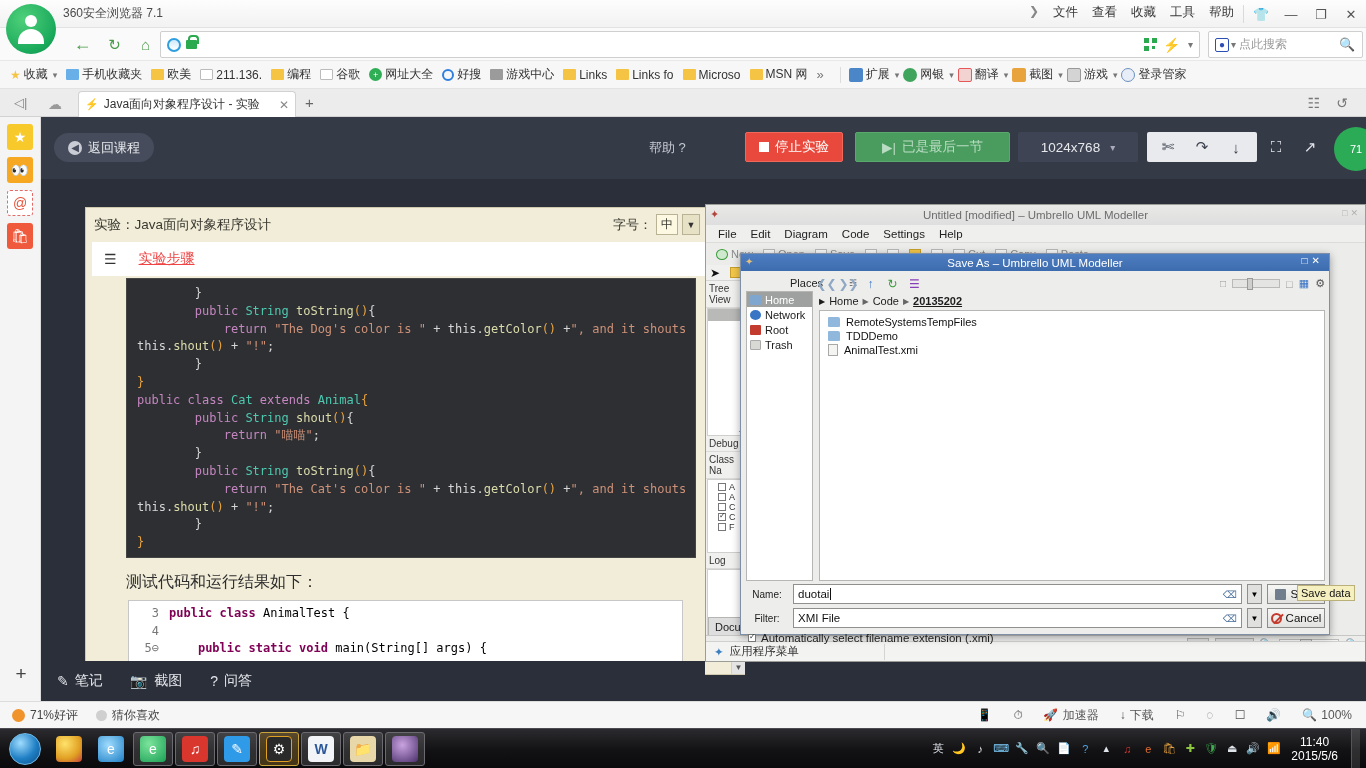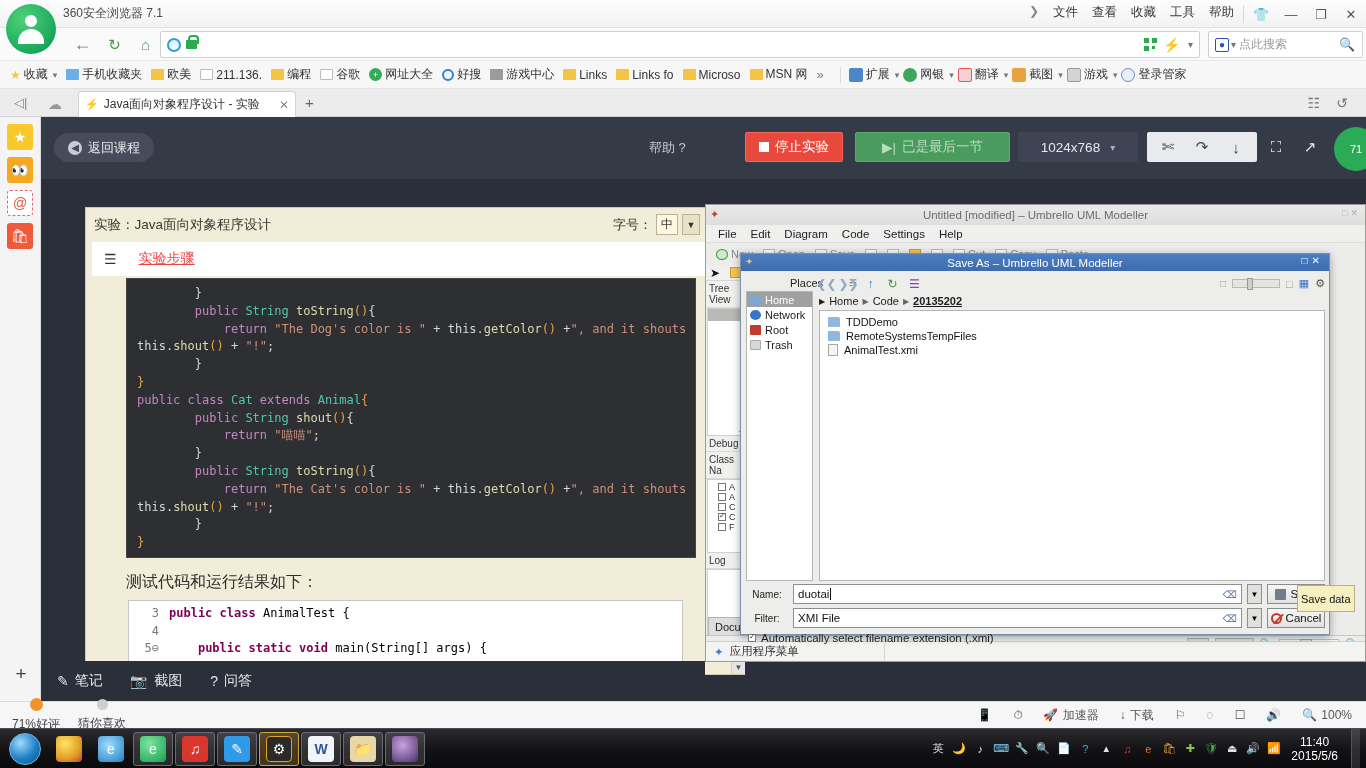--- a/index.html
+++ b/index.html
@@ -484,33 +484,33 @@
     gap: 4px; font-size: 11.5px; color: #111;
   }
   .sbtn-save-ic { width: 11px; height: 11px; background: #6f7d8c; border-radius: 1px; }
   .sbtn-cancel-ic { width: 11px; height: 11px; border: 2px solid #c43b2e; border-radius: 50%; position: relative; }
   .sbtn-cancel-ic:after { content:""; position:absolute; left:-1px; top:3px; width: 13px; height: 2px; background: #c43b2e; transform: rotate(-45deg); }
   .sa-autoext {
     position: absolute; left: 7px; top: 361px; display: flex; align-items: center; gap: 5px;
     font-size: 11.5px; color: #1c1c1c;
   }
   .tooltip {
-    position: absolute; left: 1297px; top: 585px; height: 27px;
+    position: absolute; left: 1297px; top: 585px; height: 16px;
     background: #f6f0c0; border: 1px solid #b9b07a; color: #111; font-size: 11px;
     padding: 0 3px; display: flex; align-items: center; z-index: 60;
   }
 
   
   .br-status {
     position: absolute; left: 0; top: 701px; width: 1366px; height: 27px;
     background: #f6f6f6; border-top: 1px solid #dcdcdc;
     display: flex; align-items: center; font-size: 12px; color: #444;
   }
   .br-status .left { display: flex; align-items: center; gap: 18px; padding-left: 12px; }
-  .br-status .lft-it { display: flex; align-items: center; gap: 5px; flex-direction: column; }
+  .br-status .lft-it { display: flex; align-items: center; gap: 5px; }
   .tomato { width: 13px; height: 13px; border-radius: 50%; background: #f0932b; }
   .greycirc { width: 11px; height: 11px; border-radius: 50%; background: #cfcfcf; }
   .br-status .right { margin-left: auto; display: flex; align-items: center; gap: 21px; padding-right: 14px; color: #555; }
   .br-status .rit { display: flex; align-items: center; gap: 4px; font-size: 12px; }
 
   
   .taskbar {
     position: absolute; left: 0; top: 728px; width: 1366px; height: 40px;
     background: linear-gradient(#2b2b2f, #121214 55%, #0a0a0c);
     border-top: 1px solid #4a4a50;
@@ -974,25 +974,25 @@
         <span>Home</span>
         <span style="font-size:8px;color:#666">▶</span>
         <span>Code</span>
         <span style="font-size:8px;color:#666">▶</span>
         <span class="cur">20135202</span>
       </div>
 
       <div class="sa-filelist">
         <div class="frow">
             <span class="fic-folder"></span>
-            <span>TDDDemo</span>
+            <span>RemoteSystemsTempFiles</span>
           </div>
         <div class="frow">
             <span class="fic-folder"></span>
-            <span>RemoteSystemsTempFiles</span>
+            <span>TDDDemo</span>
           </div>
         <div class="frow">
             <span class="fic-file"></span>
             <span>AnimalTest.xmi</span>
           </div>
       </div>
 
       <div class="sa-namerow">
         <span class="sa-lbl">Name:</span>
         <span class="sa-input">

